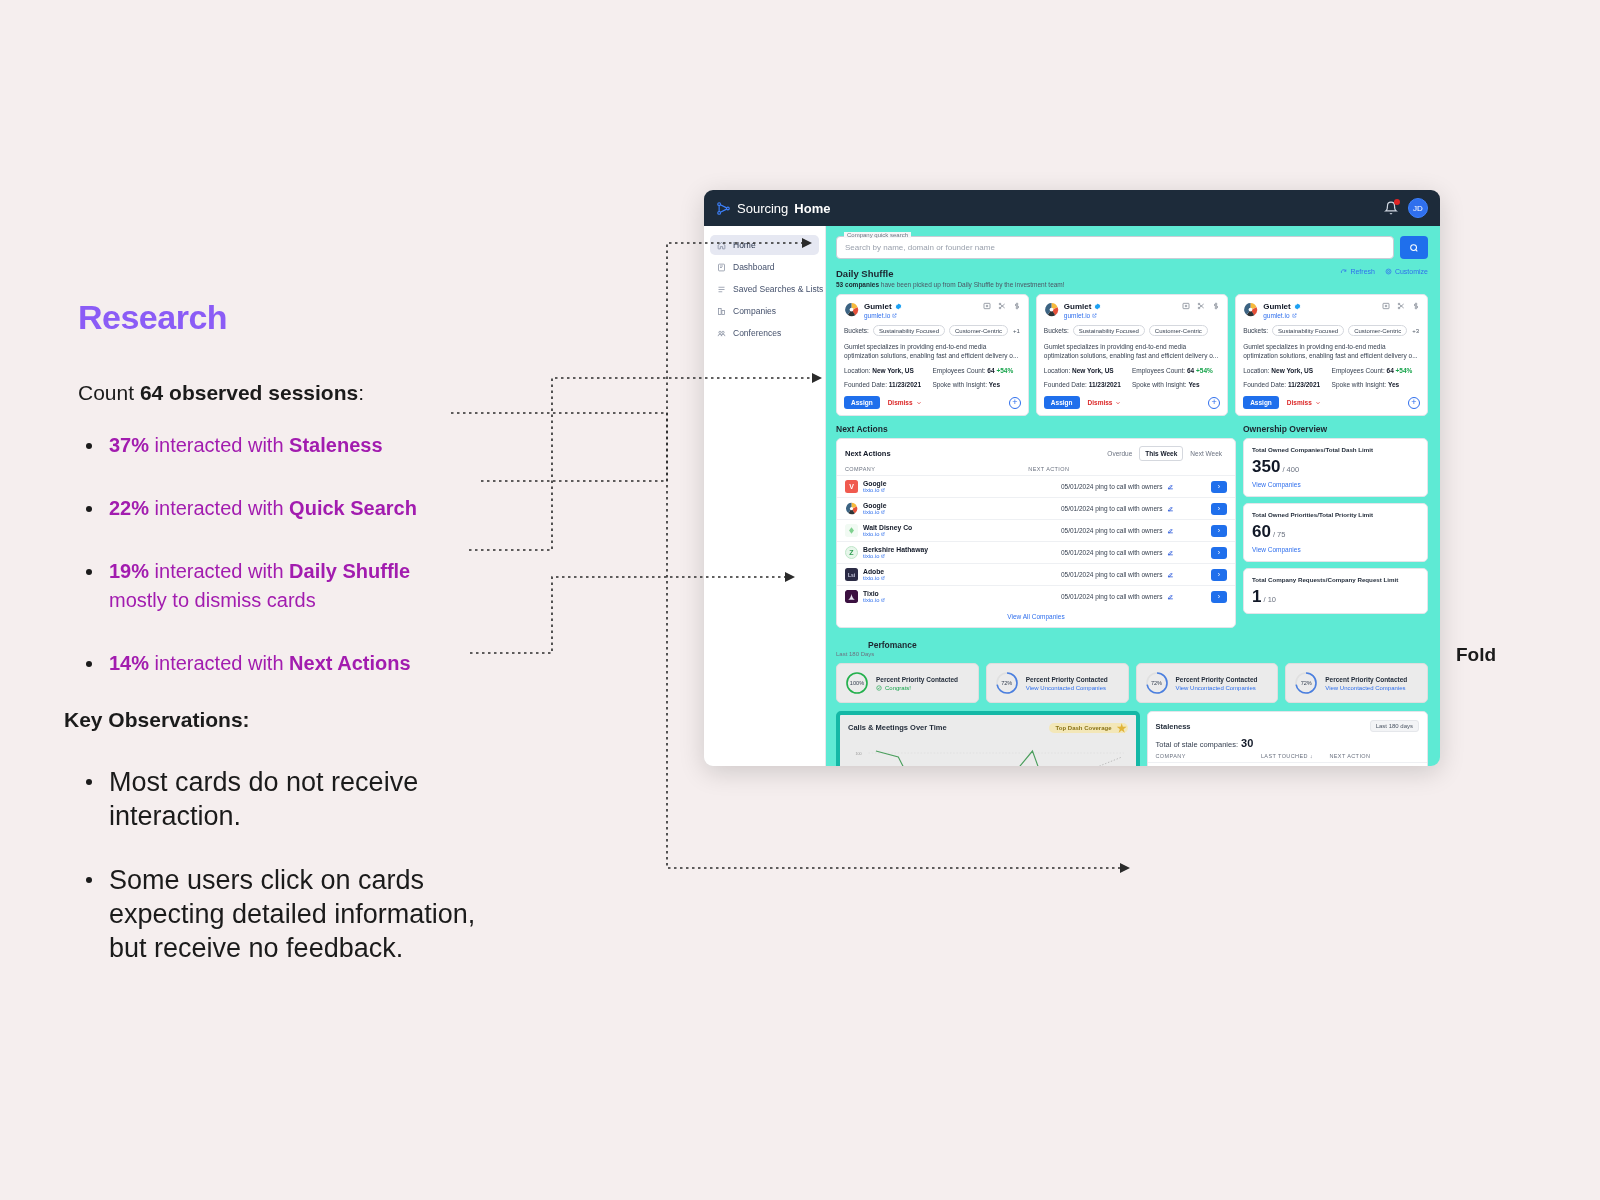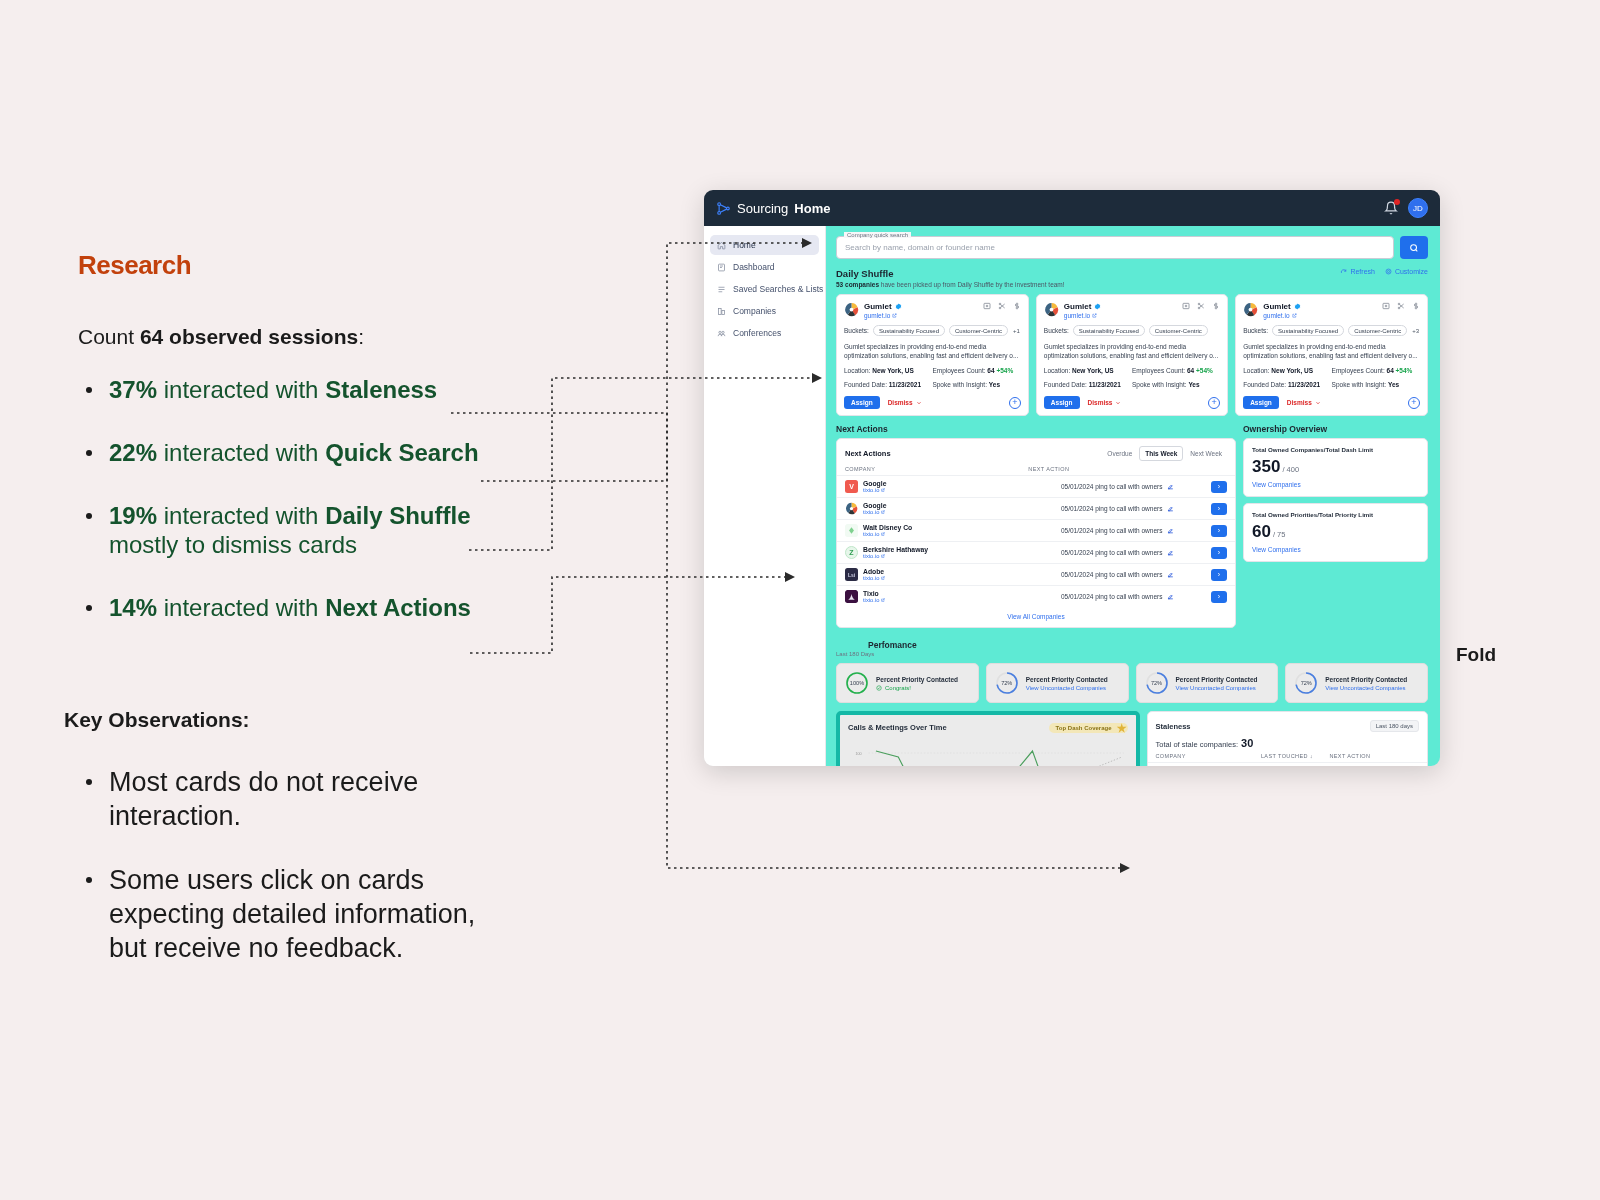--- a/index.html
+++ b/index.html
@@ -7,27 +7,27 @@
   body {
     background: #f5eeee;
     font-family: "Liberation Sans", sans-serif;
     color: #1d2630;
     position: relative;
     overflow: hidden;
   }
 
   
   .research-panel { position: absolute; left: 78px; top: 250px; width: 520px; }
-  .research-title { font-size: 26px; font-weight: bold; color: #c2410c; letter-spacing: -0.5px; }
+  .research-title { font-size: 34px; font-weight: bold; color: #8b5cf6; letter-spacing: -0.5px; margin-top: 48px; }
   .research-intro { font-size: 21px; margin-top: 44px; color: #1b1b1b; }
   .research-intro b { font-weight: bold; }
   .stat-list { list-style: none; margin-top: 26px; }
   .stat-list li {
-    position: relative; padding-left: 31px; font-size: 24px;
-    line-height: 29px; margin-bottom: 34px; color: #14532d;
+    position: relative; padding-left: 31px; font-size: 20px;
+    line-height: 29px; margin-bottom: 34px; color: #a21caf;
   }
   .stat-list li::before {
     content: ""; position: absolute; left: 8px; top: 12px;
     width: 6px; height: 6px; border-radius: 50%; background: #1b1b1b;
   }
   .stat-list li b { font-weight: bold; }
 
   .keyobs-title { position: absolute; left: 64px; top: 708px; font-size: 21px; font-weight: bold; color: #1b1b1b; }
   .obs-list { position: absolute; left: 78px; top: 765px; width: 430px; list-style: none; }
   .obs-list li {
@@ -781,20 +781,24 @@
           <div class="blk-title">Ownership Overview</div>
           <div class="own-card">
             <div class="own-lbl">Total Owned Companies/Total Dash Limit</div>
             <div class="own-val"><span>350</span><small>/ 400</small></div>
             <div class="own-link">View Companies</div>
           </div>
           <div class="own-card">
             <div class="own-lbl">Total Owned Priorities/Total Priority Limit</div>
             <div class="own-val"><span>60</span><small>/ 75</small></div>
             <div class="own-link">View Companies</div>
+          </div>
+          <div class="own-card">
+            <div class="own-lbl">Total Company Requests/Company Request Limit</div>
+            <div class="own-val"><span>1</span><small>/ 10</small></div>
           </div>
         </div>
       </div>
 
       <div class="perf-head">
         <div class="perf-title">Perfomance</div>
         <div class="perf-sub">Last 180 Days</div>
       </div>
       <div class="perf-row">
         <div class="perf-card">

